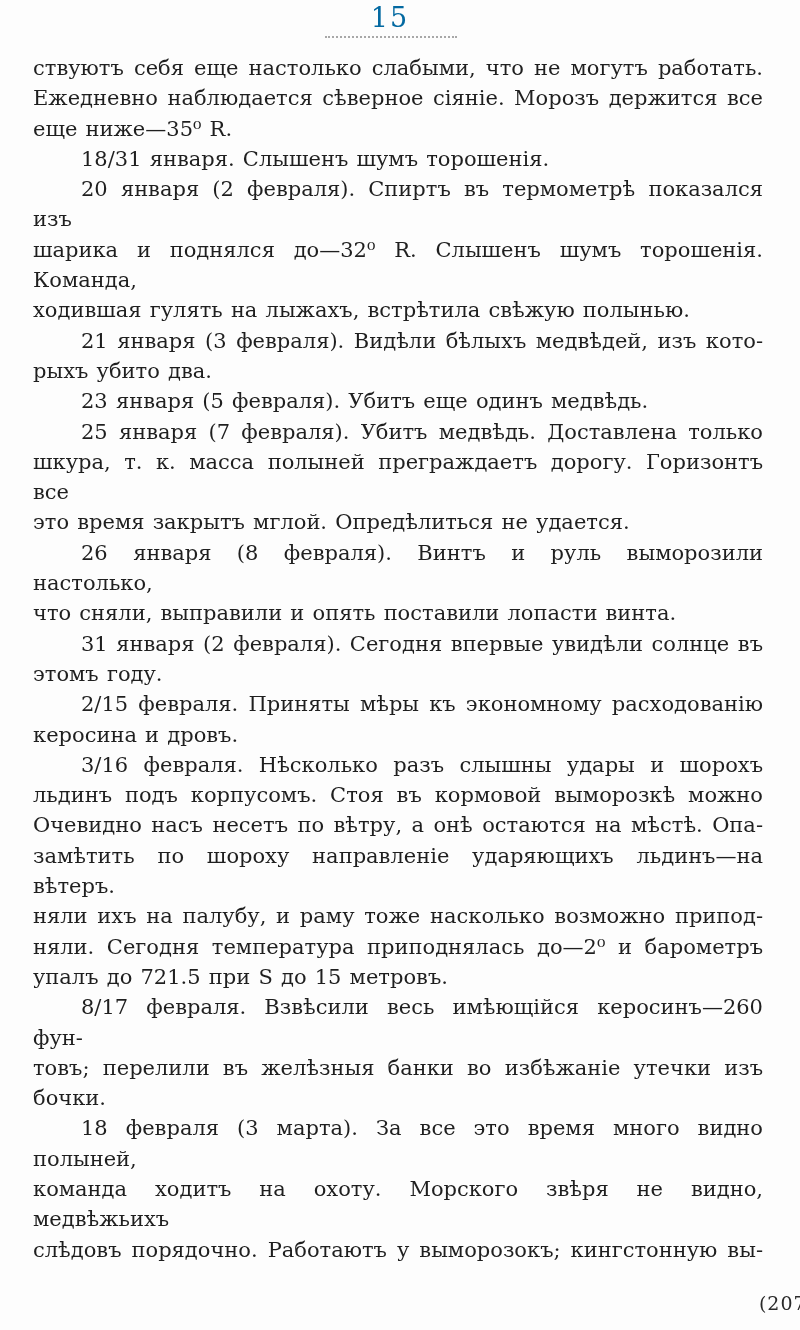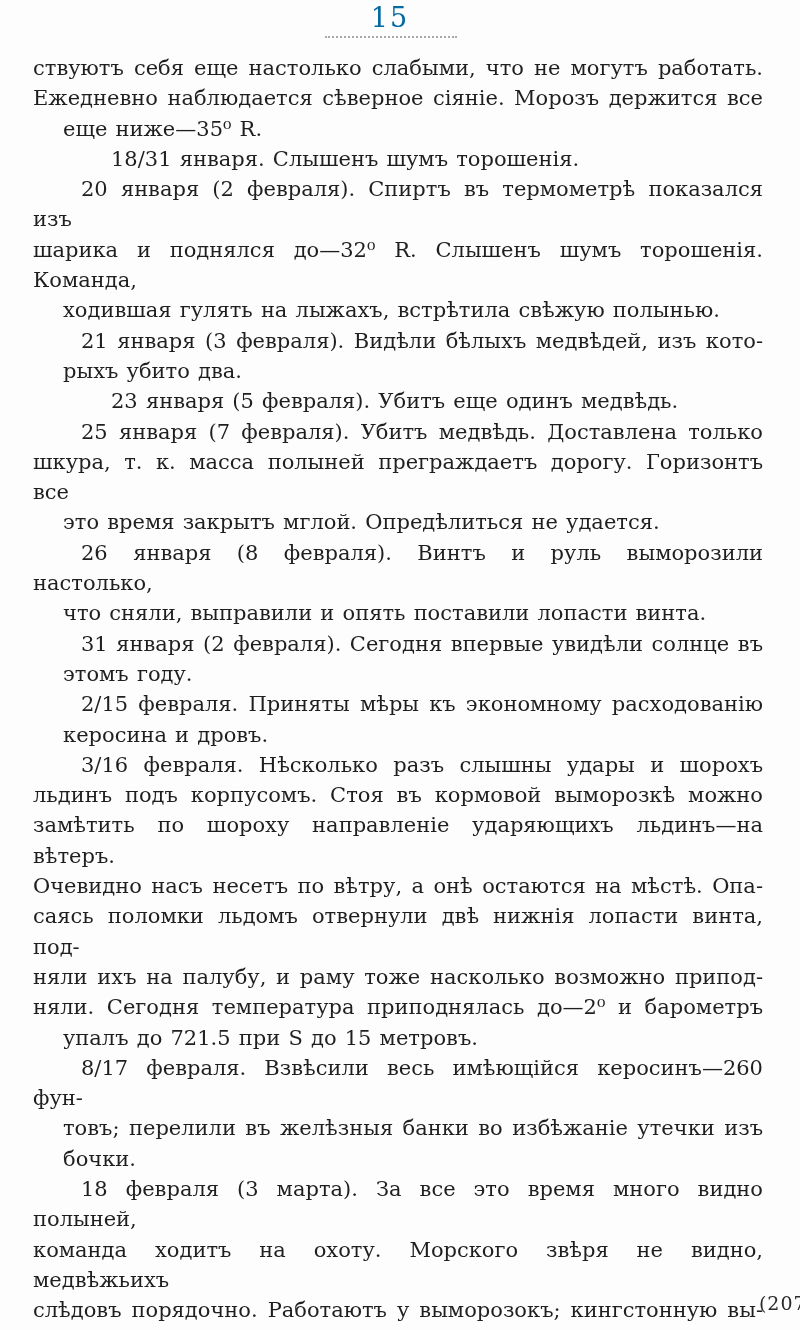--- a/index.html
+++ b/index.html
@@ -44,21 +44,20 @@
     line-height: 30.3px;
     word-spacing: 1.5px;
   }
   .line {
     text-align: justify;
     text-align-last: justify;
     white-space: normal;
   }
   .line.last {
     text-align-last: left;
-    margin-left: 30px;
   }
   .line.indent {
     text-indent: 48px;
   }
   .footer-number {
     position: absolute;
     top: 1292px;
     left: 0;
     width: 780px;
     text-align: right;
@@ -89,23 +88,22 @@
       <div class="line">шкура, т. к. масса полыней преграждаетъ дорогу. Горизонтъ все</div>
       <div class="line last">это время закрытъ мглой. Опредѣлиться не удается.</div>
       <div class="line indent">26 января (8 февраля). Винтъ и руль выморозили настолько,</div>
       <div class="line last">что сняли, выправили и опять поставили лопасти винта.</div>
       <div class="line indent">31 января (2 февраля). Сегодня впервые увидѣли солнце въ</div>
       <div class="line last">этомъ году.</div>
       <div class="line indent">2/15 февраля. Приняты мѣры къ экономному расходованію</div>
       <div class="line last">керосина и дровъ.</div>
       <div class="line indent">3/16 февраля. Нѣсколько разъ слышны удары и шорохъ</div>
       <div class="line">льдинъ подъ корпусомъ. Стоя въ кормовой выморозкѣ можно</div>
+      <div class="line">Очевидно насъ несетъ по вѣтру, а онѣ остаются на мѣстѣ. Опа-</div>
       <div class="line">замѣтить по шороху направленіе ударяющихъ льдинъ—на вѣтеръ.</div>
-      <div class="line">Очевидно насъ несетъ по вѣтру, а онѣ остаются на мѣстѣ. Опа-</div>
-      <div class="line">саясь поломки льдомъ отвернули двѣ нижнія лопасти винта, под-</div>
       <div class="line">няли ихъ на палубу, и раму тоже насколько возможно припод-</div>
       <div class="line">няли. Сегодня температура приподнялась до—2⁰ и барометръ</div>
       <div class="line last">упалъ до 721.5 при S до 15 метровъ.</div>
       <div class="line indent">8/17 февраля. Взвѣсили весь имѣющійся керосинъ—260 фун-</div>
       <div class="line last">товъ; перелили въ желѣзныя банки во избѣжаніе утечки изъ бочки.</div>
       <div class="line indent">18 февраля (3 марта). За все это время много видно полыней,</div>
       <div class="line">команда ходитъ на охоту. Морского звѣря не видно, медвѣжьихъ</div>
       <div class="line">слѣдовъ порядочно. Работаютъ у выморозокъ; кингстонную вы-</div>
     </div>
   <div class="footer-number">(207)</div>

